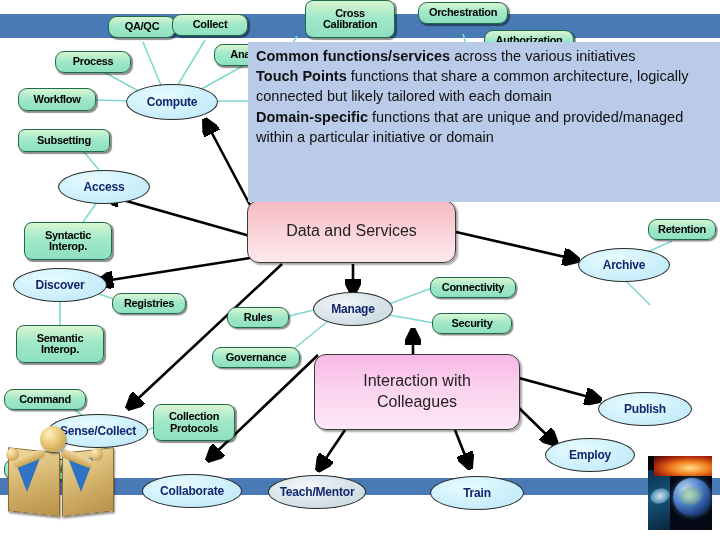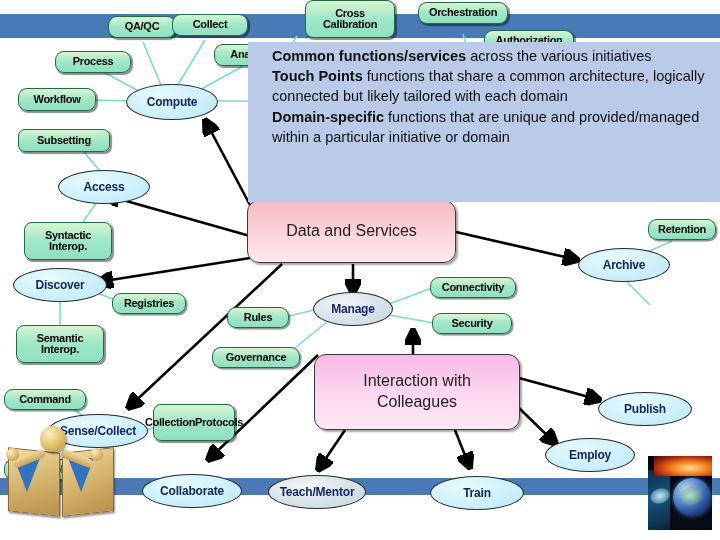--- a/index.html
+++ b/index.html
@@ -47,21 +47,21 @@
     box-shadow:2px 2px 2px rgba(0,0,0,.35);
   }
   #box-data{background:linear-gradient(180deg,#f6b9c4 0%,#fbd6dc 55%,#fde9ec 100%);}
   #box-interaction{background:linear-gradient(180deg,#f7b8e4 0%,#fbd3ef 45%,#fde7f6 100%);text-align:right;}
 
   
   #textpanel{
     position:absolute;left:248px;top:42px;width:472px;height:160px;
     background:#b9cbe8;color:#111;
     font-size:14.5px;line-height:20.2px;
-    padding:4px 2px 0 24px;box-sizing:border-box;
+    padding:4px 2px 0 8px;box-sizing:border-box;
   }
   #textpanel b{font-weight:bold;}
 
   
   #pic-cube{position:absolute;left:648px;top:456px;width:64px;height:74px;
             background:#000;}
   #pic-cube .face{position:absolute;}
   #pic-cube .top{left:6px;top:0;width:58px;height:20px;
       background:radial-gradient(ellipse at 62% 60%,#ffe089 0%,#f07a1a 38%,#a8240c 70%,#3a0a04 100%);}
   #pic-cube .left{left:0;top:14px;width:26px;height:60px;
@@ -226,21 +226,21 @@
   </div>
 
   <div class="node leaf" style="left:4px;top:389px;width:82px;height:21px;">
     <span>Command</span>
   </div>
 
   <div class="node leaf" style="left:4px;top:459px;width:82px;height:21px;">
     <span>Control</span>
   </div>
 
-  <div class="node leaf oct" style="left:153px;top:404px;width:82px;height:37px;">
+  <div class="node leaf oct" style="left:153px;top:404px;width:82px;height:37px;flex-direction:column;">
     <span>Collection</span>
     <span>Protocols</span>
   </div>
 
   <div class="node hub" style="left:126px;top:84px;width:92px;height:36px;">
     <span>Compute</span>
   </div>
 
   <div class="node hub" style="left:58px;top:170px;width:92px;height:34px;">
     <span>Access</span>

